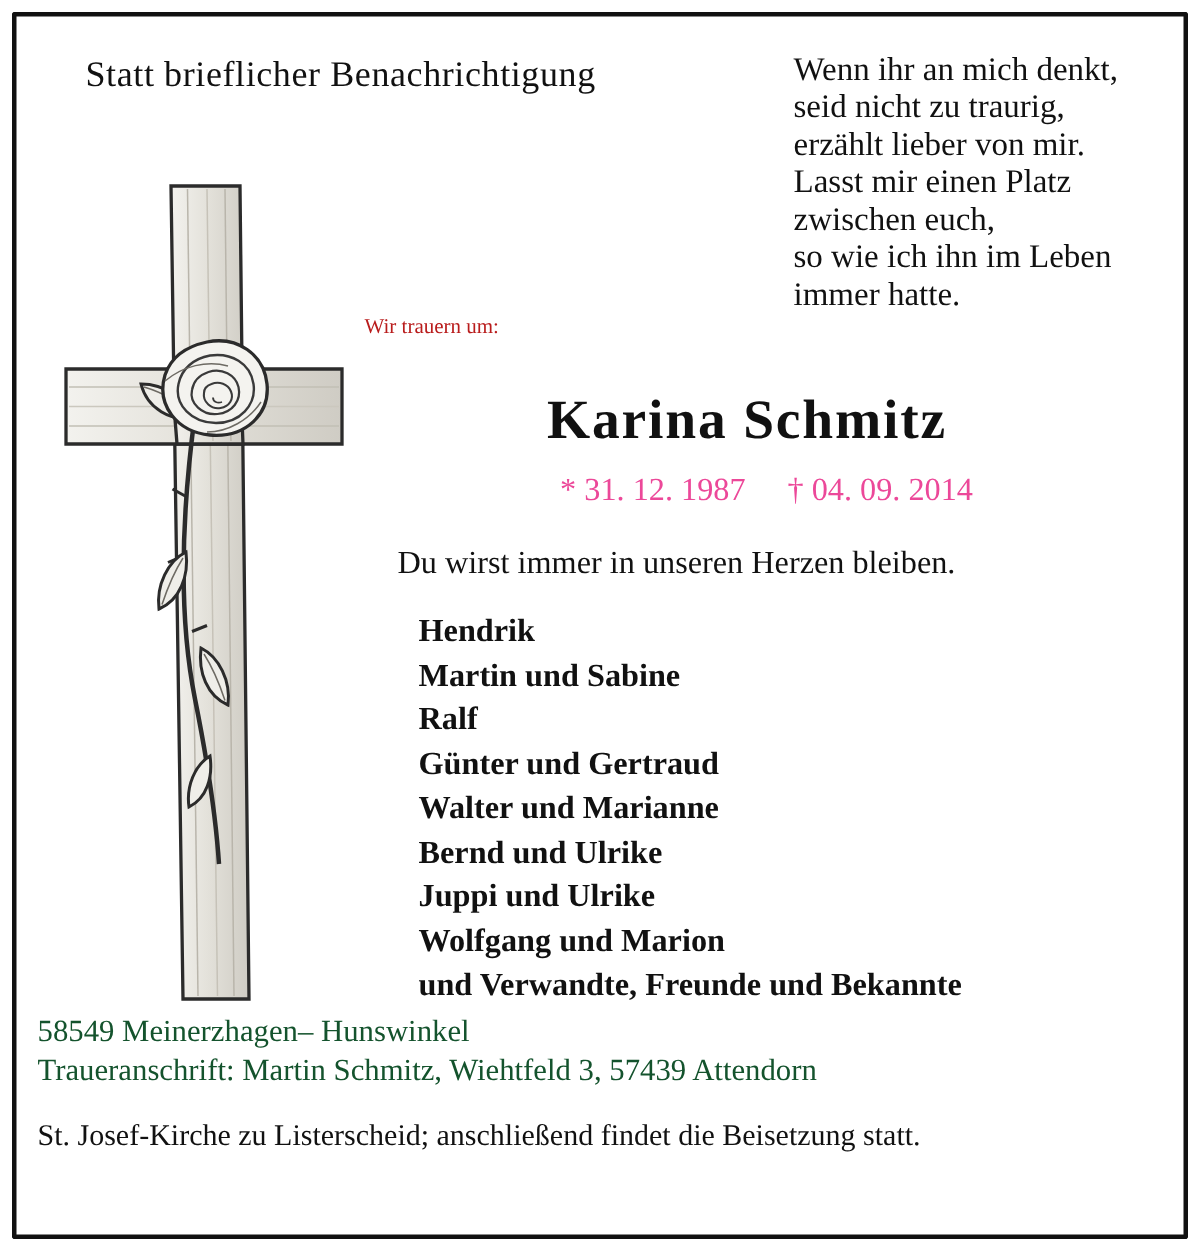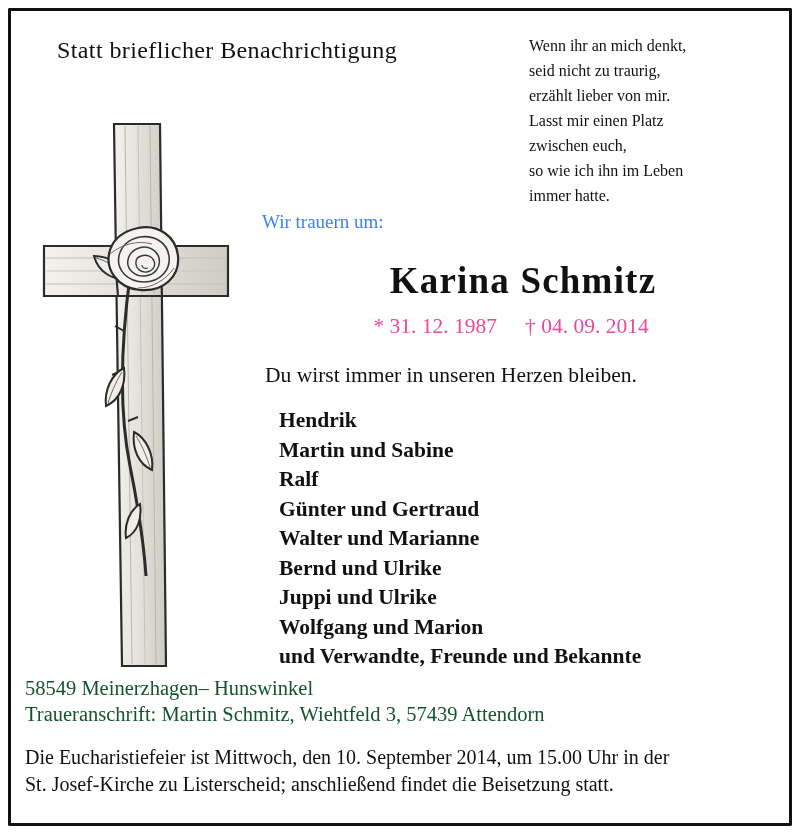--- a/index.html
+++ b/index.html
@@ -47,46 +47,46 @@
     color: #111;
     white-space: nowrap;
   }
 
   
   .poem {
     position: absolute;
     left: 518px;
     top: 22px;
     width: 250px;
-    font-size: 16px;
+    font-size: 22px;
     line-height: 25px;
     color: #111;
   }
   .poem div { white-space: nowrap; }
 
   
   .cross-wrap {
     position: absolute;
     left: 15px;
     top: 95px;
     width: 220px;
     height: 570px;
   }
 
   
   .wir-trauern {
     position: absolute;
-    left: 251px;
+    left: 232px;
     top: 200px;
-    font-size: 19px;
-    color: #3b82f6;
+    font-size: 14px;
+    color: #b91c1c;
   }
   .name {
     position: absolute;
-    left: 252px;
+    left: 227px;
     top: 248px;
     width: 520px;
     text-align: center;
     font-size: 37px;
     font-weight: bold;
     letter-spacing: 1.2px;
     color: #111;
   }
   .dates {
     position: absolute;
@@ -232,18 +232,17 @@
       <div>Wolfgang und Marion</div>
       <div>und Verwandte, Freunde und Bekannte</div>
     </div>
 
     <div class="address">
       <div>58549 Meinerzhagen– Hunswinkel</div>
       <div>Traueranschrift: Martin Schmitz, Wiehtfeld 3, 57439 Attendorn</div>
     </div>
 
     <div class="service">
-      <div>Die Eucharistiefeier ist Mittwoch, den 10. September 2014, um 15.00 Uhr in der</div>
       <div>St. Josef-Kirche zu Listerscheid; anschließend findet die Beisetzung statt.</div>
     </div>
 
   </div>
 </div>
 
 </body></html>

